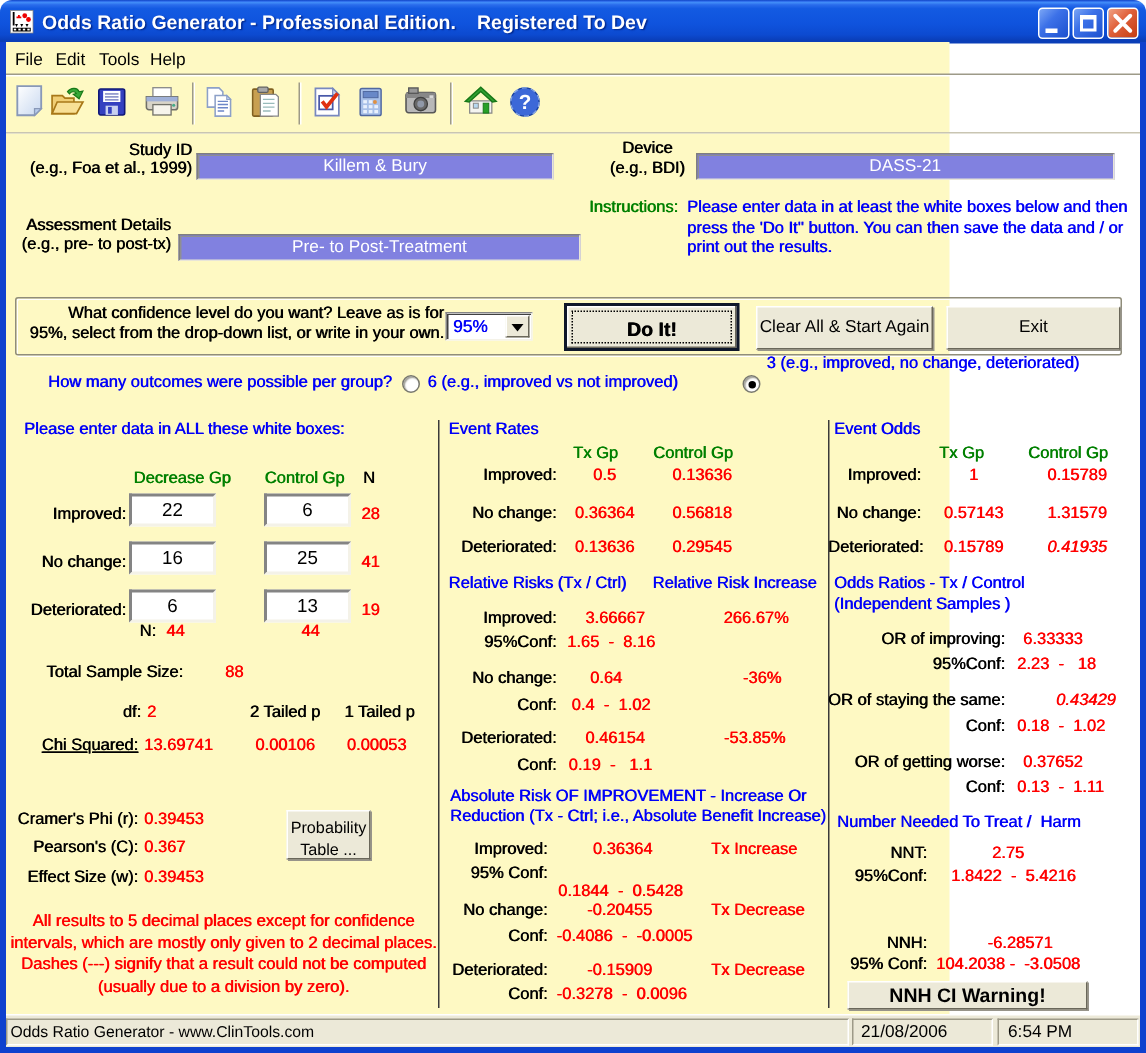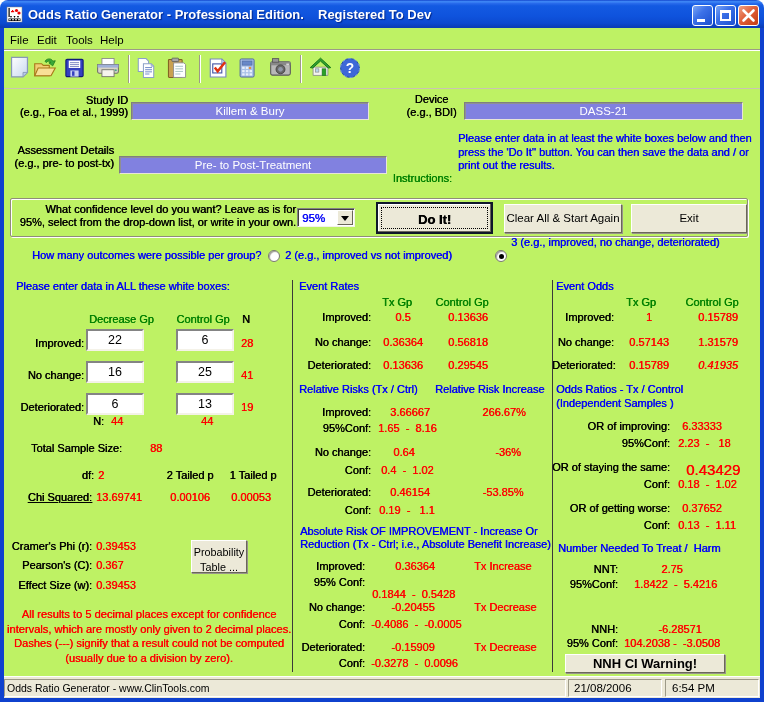--- a/index.html
+++ b/index.html
@@ -14,21 +14,21 @@
 #titletext{position:absolute;left:28px;top:7px;font-size:13px;font-weight:bold;color:#fff;text-shadow:1px 1px 1px #00268a;}
 #regtext{position:absolute;left:318px;top:7px;font-size:13px;font-weight:bold;color:#fff;text-shadow:1px 1px 1px #00268a;}
 .ticon{position:absolute;top:4px;}
 .wbtn{position:absolute;top:5px;width:21px;height:21px;border:1px solid #fff;border-radius:3px;color:#fff;}
 #btnmin,#btnmax{background:linear-gradient(135deg,#7ba6f5 0%,#3c71e8 40%,#1c50cf 100%);}
 #btnclose{background:linear-gradient(135deg,#f0a183 0%,#e0603a 45%,#c33c12 100%);}
 
 #frameL{position:absolute;left:0;top:28px;width:4px;height:671px;background:#0f41ce;}
 #frameR{position:absolute;left:760px;top:28px;width:4px;height:671px;background:#0f41ce;}
 #frameB{position:absolute;left:0;top:698px;width:764px;height:4px;background:#0f41ce;}
-#client{position:absolute;left:4px;top:28px;width:756px;height:670px;background:#bef264;}
+#client{position:absolute;left:4px;top:28px;width:629px;height:670px;background:#fef9c3;}
 
 #menubar{position:absolute;left:0px;top:1px;width:756px;height:21px;}
 .menuitem{position:absolute;top:5px;font-size:11.5px;}
 #menuline{position:absolute;left:0;top:21px;width:756px;height:2px;border-top:1px solid #9d9a88;border-bottom:1px solid #fff;}
 #toolbar{position:absolute;left:0;top:23px;width:756px;height:37px;}
 .tsep{position:absolute;top:4px;width:2px;height:28px;border-left:1px solid #9d9a88;border-right:1px solid #fff;}
 #toolline{position:absolute;left:0;top:60px;width:756px;height:1px;background:#fff;border-top:1px solid #c9c5b2;}
 
 .pinput{position:absolute;height:18px;background:#8181E0;color:#fff;text-align:center;font-size:11.5px;line-height:16px;
  border:1px solid #7f7f7f;border-right-color:#e8e5d8;border-bottom-color:#e8e5d8;box-shadow:inset 1px 1px 0 #8f8f93;}
@@ -188,42 +188,42 @@
 
     <div class="abs rt" style="left:0px;top:66px;width:124px;">Study ID</div>
     <div class="abs rt" style="left:0px;top:78px;width:124px;">(e.g., Foa et al., 1999)</div>
     <div class="pinput" style="left:127px;top:74px;width:238px;">Killem &amp; Bury</div>
     <div class="abs ctr" style="left:400px;top:65px;width:55px;">Device</div>
     <div class="abs ctr" style="left:400px;top:78px;width:55px;">(e.g., BDI)</div>
     <div class="pinput" style="left:460px;top:74px;width:279px;">DASS-21</div>
     <div class="abs rt" style="left:0px;top:116px;width:110px;">Assessment Details</div>
     <div class="abs rt" style="left:0px;top:129px;width:110px;">(e.g., pre- to post-tx)</div>
     <div class="pinput" style="left:115px;top:128px;width:268px;">Pre- to Post-Treatment</div>
-    <div class="abs green rt" style="left:330px;top:104px;width:118px;margin-top:40px;">Instructions:</div>
+    <div class="abs green rt" style="left:330px;top:104px;width:118px;">Instructions:</div>
     <div class="abs blue" style="left:454px;top:104px;line-height:13.6px;">Please enter data in at least the white boxes below and then<br>press the 'Do It'' button. You can then save the data and / or<br>print out the results.</div>
 
     <div class="abs" style="left:6px;top:170px;width:738px;height:39px;border:1px solid #908d7a;box-shadow:inset 1px 1px 0 #fff, 1px 1px 0 #fff;border-radius:2px;"></div>
     <div class="abs rt" style="left:10px;top:175px;width:282px;">What confidence level do you want? Leave as is for</div>
     <div class="abs rt" style="left:10px;top:188px;width:282px;">95%, select from the drop-down list, or write in your own.</div>
     <div class="abs" style="left:293px;top:180px;width:58px;height:19px;background:#fff;border-top:1px solid #848484;border-left:1px solid #848484;border-right:1px solid #f4f2e8;border-bottom:1px solid #f4f2e8;box-shadow:inset 1px 1px 0 #404040;">
       <div class="abs blue" style="left:4px;top:3px;font-size:11.5px;">95%</div>
       <div class="abs" style="right:1px;top:1px;width:16px;height:15px;background:#ECE9D8;border:1px solid;border-color:#fff #6a675a #6a675a #fff;">
         <div style="position:absolute;left:3px;top:5px;width:0;height:0;border:4px solid transparent;border-top:5px solid #000;"></div>
       </div>
     </div>
     <div class="abs" style="left:372px;top:174px;width:117px;height:32px;background:#ECE9D8;border:2px solid #0f172a;box-shadow:inset -1px -1px 0 #6a675a, inset 1px 1px 0 #fff;">
       <div style="position:absolute;left:3px;top:3px;right:3px;bottom:3px;border:1px dotted #000;"></div>
       <div style="position:absolute;left:0;right:0;top:8px;text-align:center;font-weight:bold;font-size:13px;">Do It!</div>
     </div>
     <div class="btn" style="left:500px;top:176px;width:118px;height:29px;line-height:27px;">Clear All &amp; Start Again</div>
     <div class="btn" style="left:627px;top:176px;width:116px;height:29px;line-height:27px;">Exit</div>
 
     <div class="abs blue" style="left:28px;top:221px;">How many outcomes were possible per group?</div>
     <div class="radio" style="left:264px;top:222px;"></div>
-    <div class="abs blue" style="left:281px;top:221px;">2 (e.g., improved vs not improved)</div>
+    <div class="abs blue" style="left:281px;top:221px;">6 (e.g., improved vs not improved)</div>
     <div class="radio" style="left:491px;top:222px;">
         <div class="radiodot"></div>
       </div>
     <div class="abs blue" style="left:507px;top:208px;">3 (e.g., improved, no change, deteriorated)</div>
 
     <div class="vline" style="left:288px;top:252px;height:392px;"></div>
     <div class="vline" style="left:548px;top:252px;height:392px;"></div>
 
     <div class="abs blue" style="left:12px;top:252px;font-size:11px;">Please enter data in ALL these white boxes:</div>
     <div class="abs green ctr" style="left:85px;top:285px;width:62px;font-size:11px;">Decrease Gp</div>
@@ -336,21 +336,21 @@
     <div class="abs red ctr" style="left:684px;top:331px;width:60px;font-size:11px;font-style:italic;">0.41935</div>
 
     <div class="abs blue" style="left:552px;top:355px;font-size:11px;">Odds Ratios - Tx / Control</div>
     <div class="abs blue" style="left:552px;top:369px;font-size:11px;">(Independent Samples )</div>
 
     <div class="abs rt" style="left:538px;top:392px;width:128px;font-size:11px;">OR of improving:</div>
     <div class="abs red" style="left:678px;top:392px;font-size:11px;">6.33333</div>
     <div class="abs rt" style="left:538px;top:409px;width:128px;font-size:11px;">95%Conf:</div>
     <div class="abs red" style="left:674px;top:409px;font-size:11px;">2.23&nbsp;&nbsp;-&nbsp;&nbsp;&nbsp;18</div>
     <div class="abs rt" style="left:538px;top:433px;width:128px;font-size:11px;">OR of staying the same:</div>
-    <div class="abs red" style="left:682px;top:433px;font-size:15px;">0.43429</div>
+    <div class="abs red" style="left:700px;top:433px;font-size:11px;font-style:italic;">0.43429</div>
     <div class="abs rt" style="left:538px;top:450px;width:128px;font-size:11px;">Conf:</div>
     <div class="abs red" style="left:674px;top:450px;font-size:11px;">0.18&nbsp;&nbsp;-&nbsp;&nbsp;1.02</div>
     <div class="abs rt" style="left:538px;top:474px;width:128px;font-size:11px;">OR of getting worse:</div>
     <div class="abs red" style="left:678px;top:474px;font-size:11px;">0.37652</div>
     <div class="abs rt" style="left:538px;top:491px;width:128px;font-size:11px;">Conf:</div>
     <div class="abs red" style="left:674px;top:491px;font-size:11px;">0.13&nbsp;&nbsp;-&nbsp;&nbsp;1.11</div>
 
     <div class="abs blue" style="left:554px;top:514px;font-size:11px;">Number Needed To Treat /&nbsp; Harm</div>
     <div class="abs rt" style="left:548px;top:535px;width:66px;font-size:11px;">NNT:</div>
     <div class="abs red ctr" style="left:640px;top:535px;width:56px;font-size:11px;">2.75</div>

